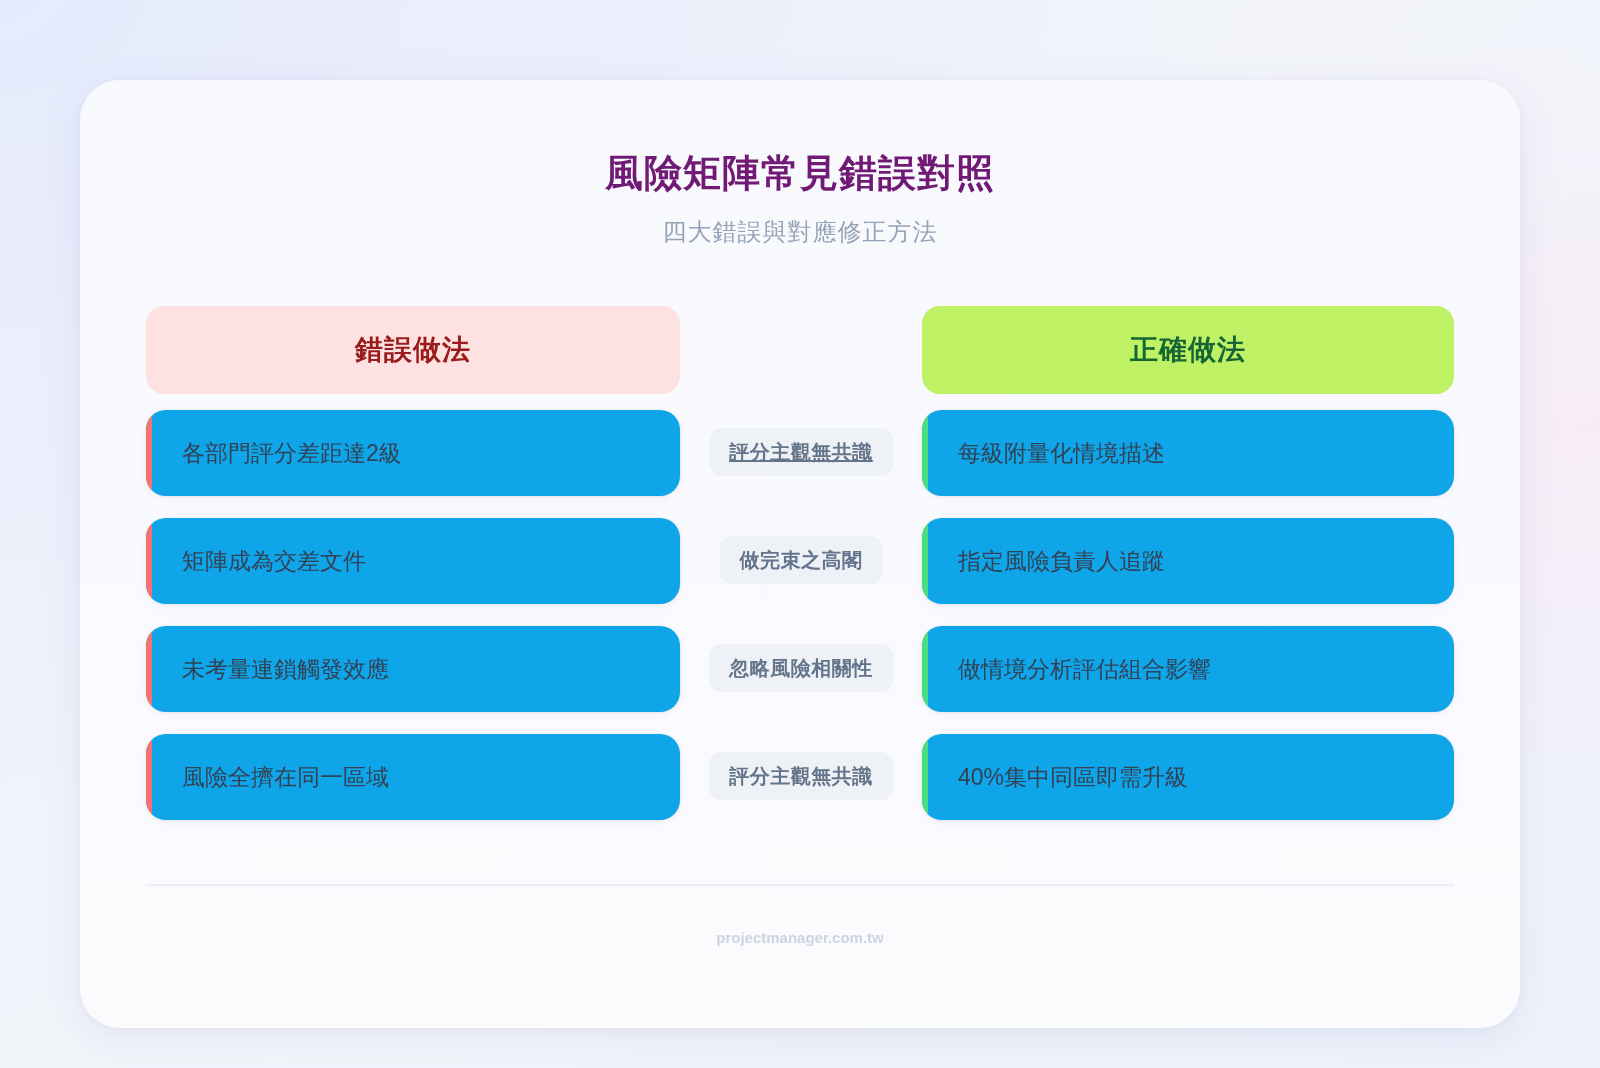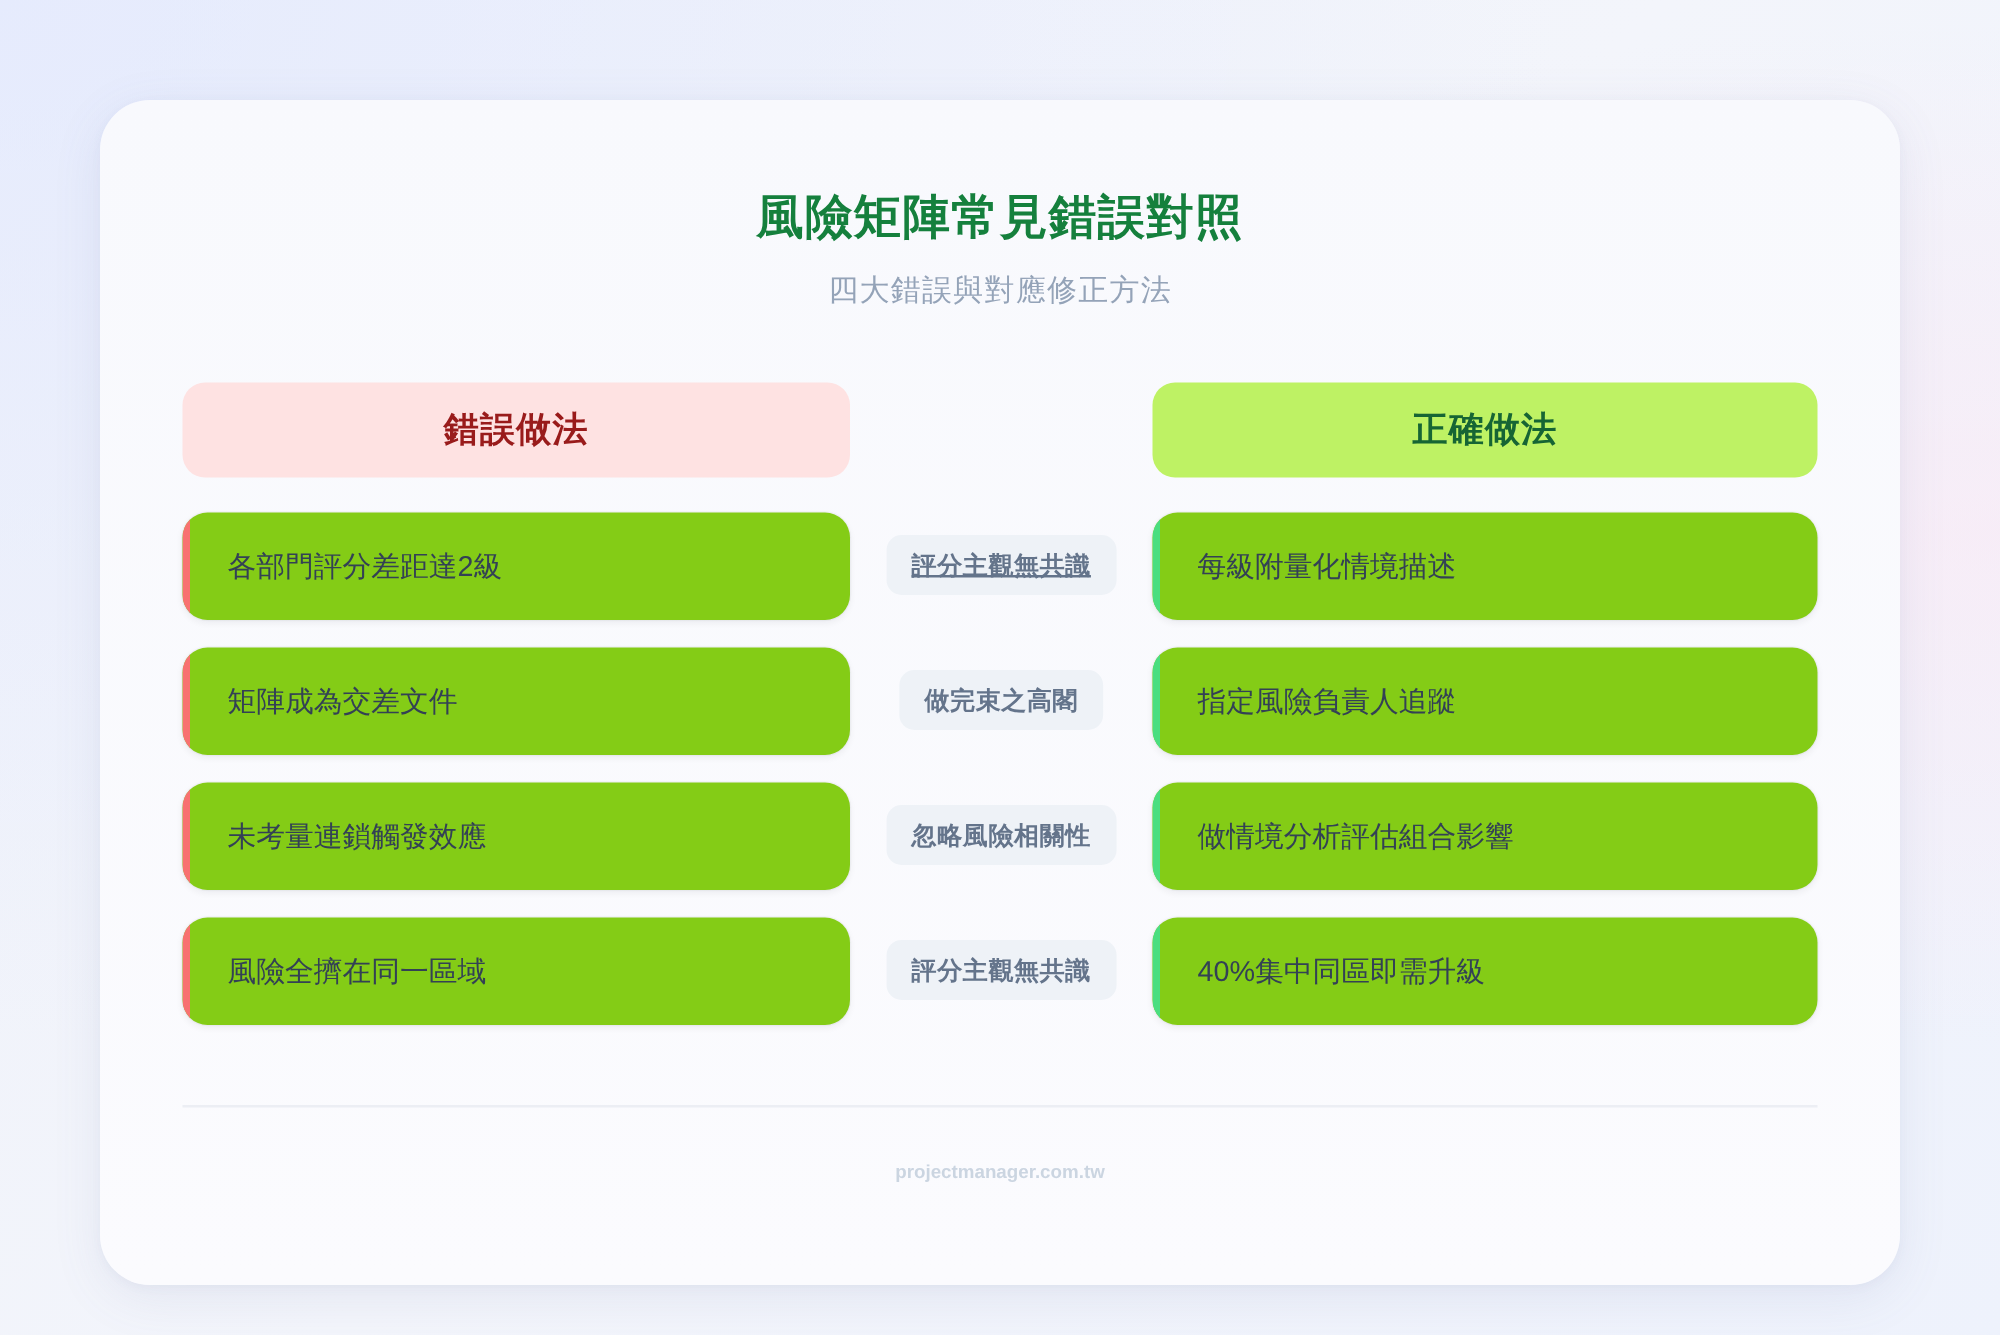--- a/index.html
+++ b/index.html
@@ -20,46 +20,46 @@
       width: 1440px; height: 948px;
       background: linear-gradient(180deg, #f8f9fd 0%, #fbfbfe 100%);
       border-radius: 40px;
       box-shadow: 0 10px 40px rgba(100,110,160,0.10), 0 2px 8px rgba(100,110,160,0.05);
     }
     .title {
       position: absolute;
       left: 0; right: 0; top: 148px;
       text-align: center;
       font-size: 38px; font-weight: 700;
-      color: #15803d;
+      color: #701a75;
       letter-spacing: 1px;
     }
     .subtitle {
       position: absolute;
       left: 0; right: 0; top: 216px;
       text-align: center;
       font-size: 24px;
       color: #94a3b8;
       letter-spacing: 1px;
     }
     .col-header {
       position: absolute;
-      top: 306px; height: 76px;
+      top: 306px; height: 88px;
       border-radius: 18px;
       display: flex; align-items: center; justify-content: center;
       font-size: 28px; font-weight: 700;
       letter-spacing: 1px;
     }
     .col-header.wrong { left: 146px; width: 534px; background: #fee2e2; color: #991b1b; }
     .col-header.right { left: 922px; width: 532px; background: #bef264; color: #166534; }
 
     .item {
       position: absolute;
       height: 86px;
-      background: #84cc16;
+      background: #0ea5e9;
       border-radius: 20px;
       box-shadow: 0 2px 6px rgba(15,23,42,0.06), 0 0 0 1px rgba(15,23,42,0.03);
       display: flex; align-items: center;
       padding-left: 36px;
       font-size: 23px;
       color: #334155;
       overflow: hidden;
     }
     .item::before {
       content: "";

